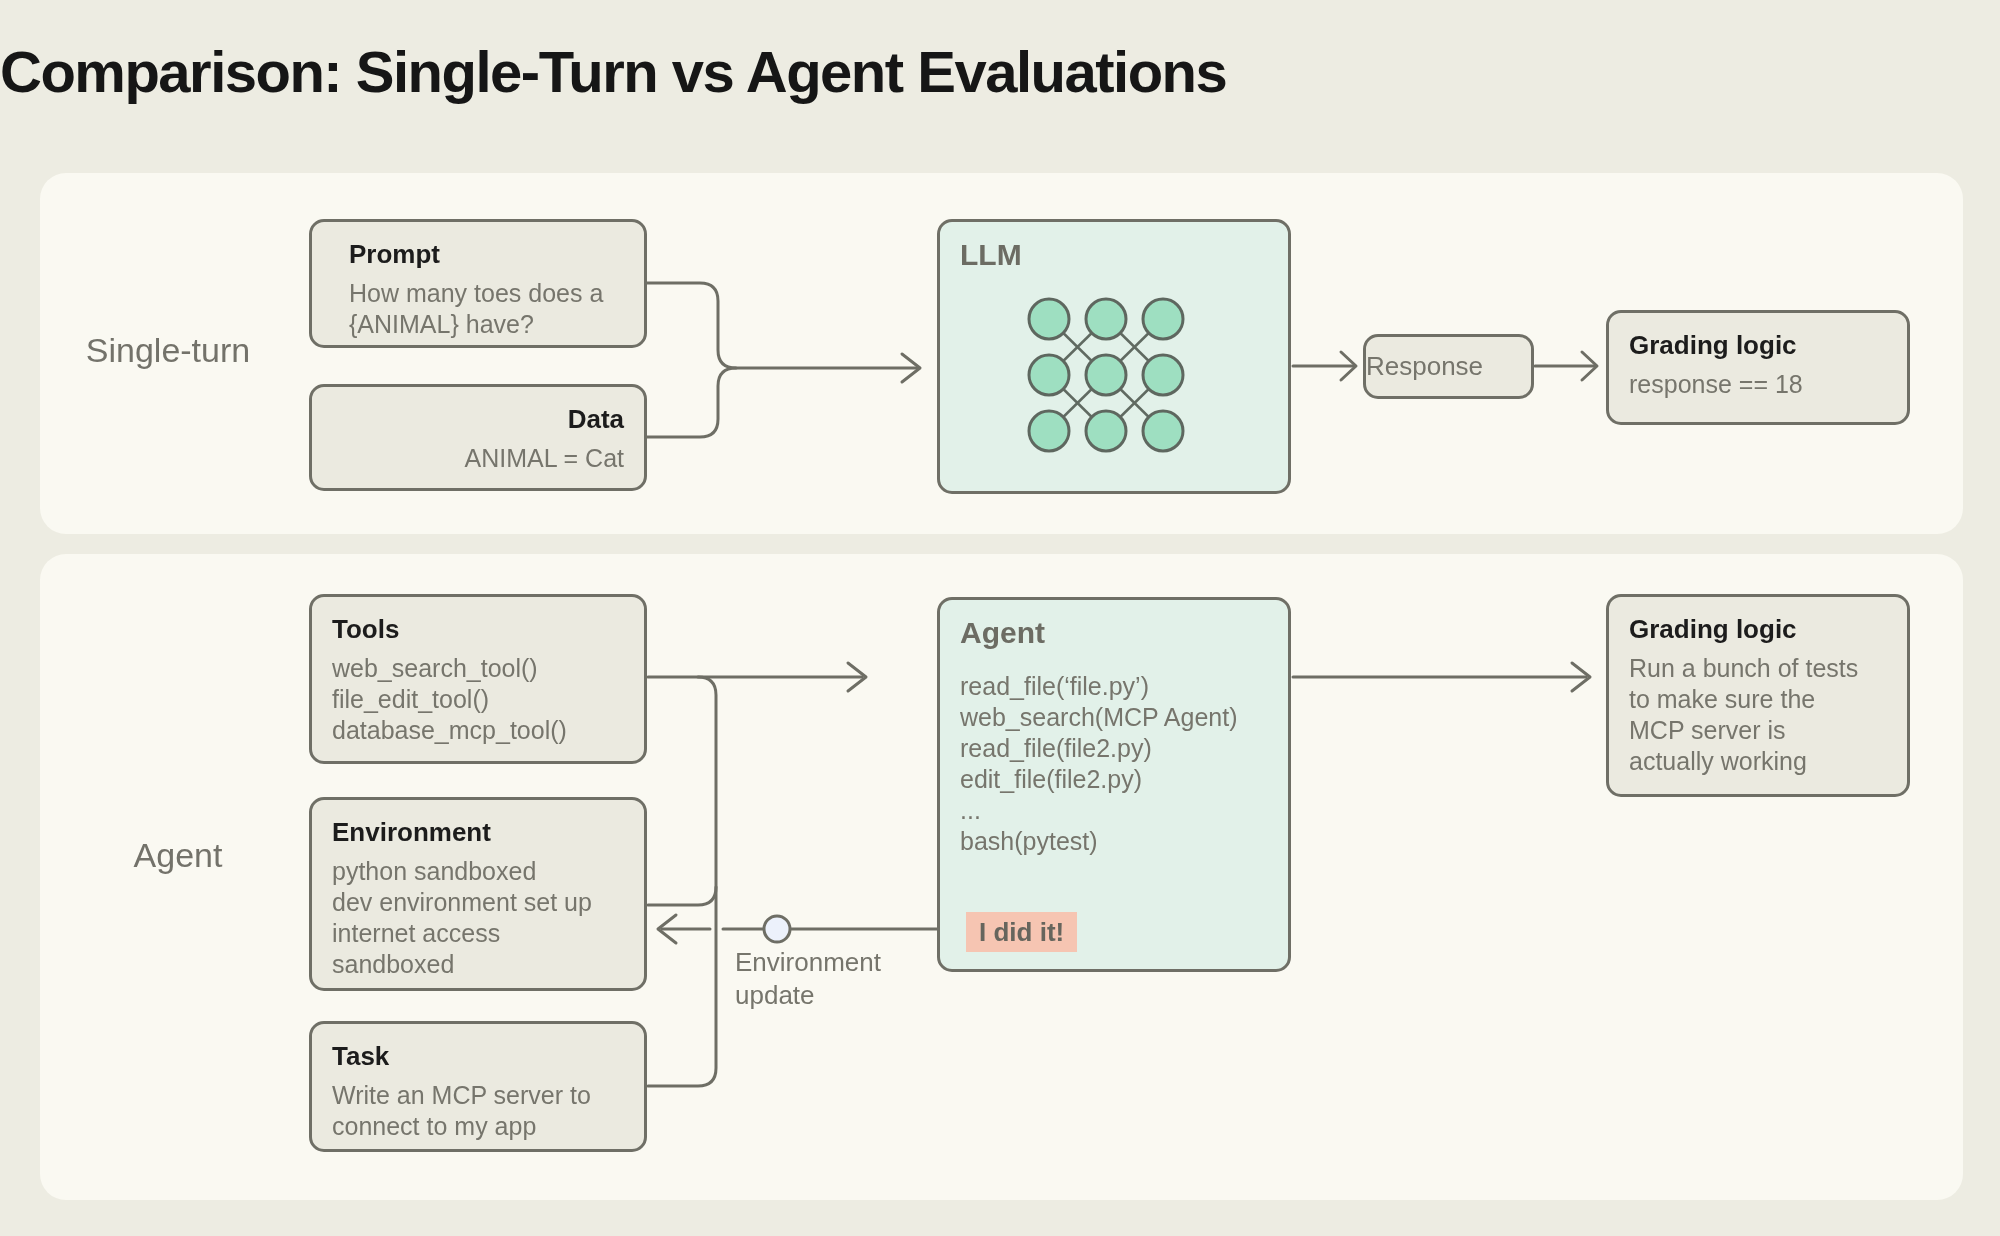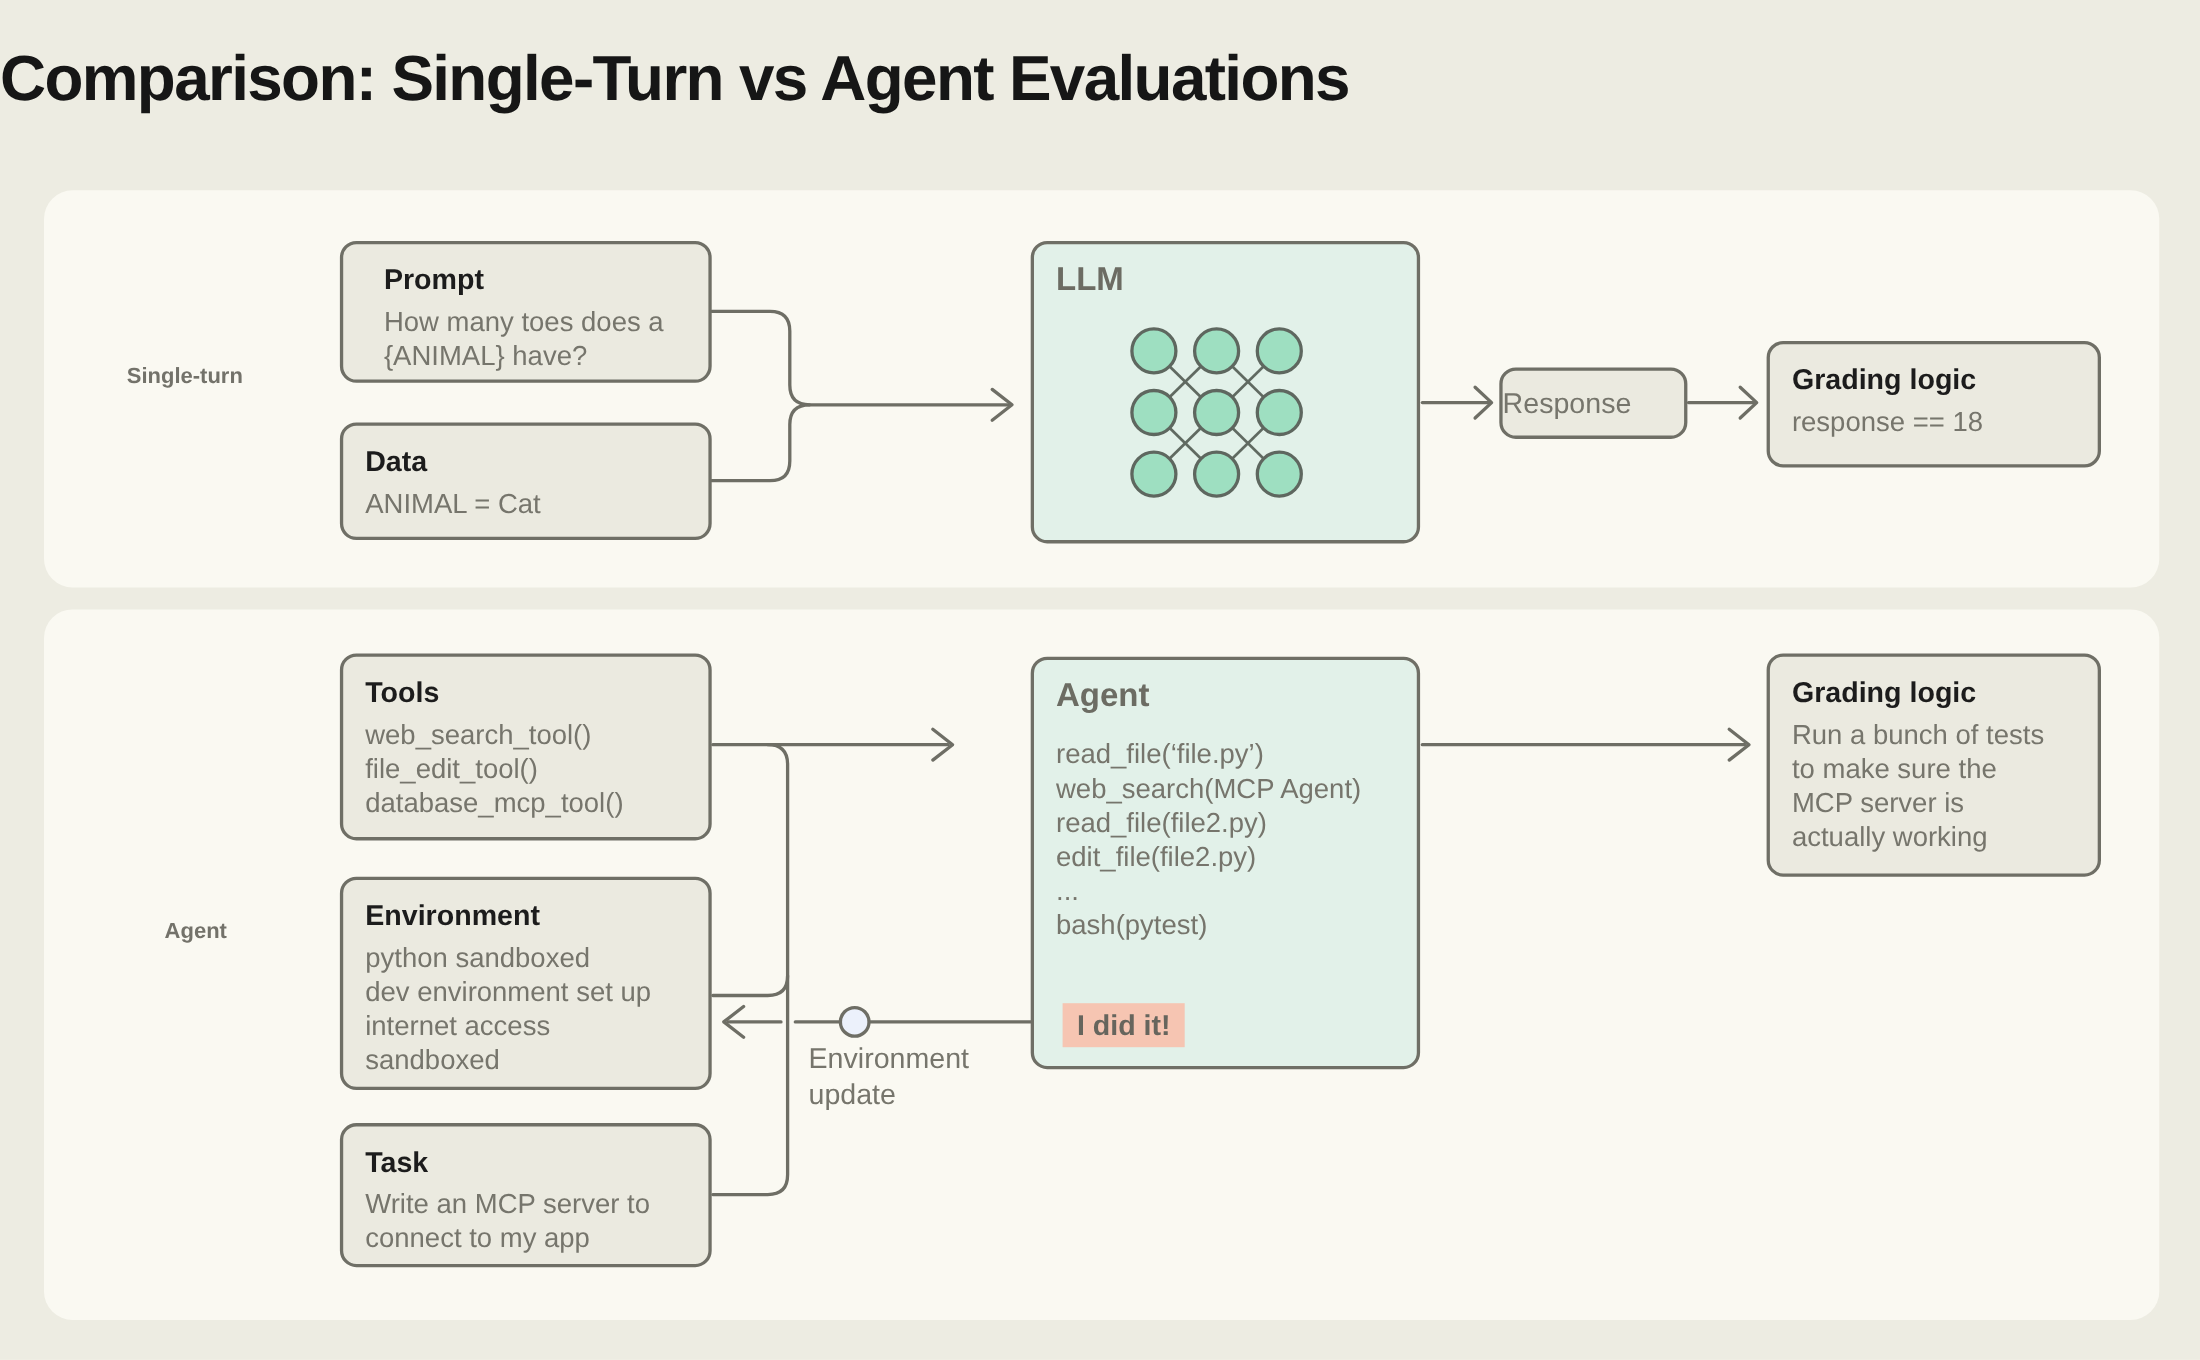--- a/index.html
+++ b/index.html
@@ -20,21 +20,21 @@
     color:#161616;
   }
   .panel{
     position:absolute;left:40px;width:1923px;
     background:#faf9f2;border-radius:26px;
   }
   .panel.single{top:173px;height:361px;}
   .panel.agent{top:554px;height:646px;}
   .row-label{
     position:absolute;
-    font-size:20px;font-weight:700;color:#73726a;
+    font-size:34px;font-weight:400;color:#73726a;
     text-align:center;
   }
   .wires{position:absolute;left:0;top:0;z-index:1;}
   .box{
     position:absolute;z-index:2;box-sizing:border-box;
     background:#ebeae0;
     border:3px solid #6f6f66;border-radius:15px;
     padding:16px 20px;
   }
   .box.mint{background:#e2f1e9;}
@@ -120,21 +120,21 @@
   <div class="row-label" style="left:68px;top:836px;width:220px;">Agent</div>
 
   <div class="box" style="left:309px;top:219px;width:338px;height:129px;padding-left:37px;">
     <div class="box-title">Prompt</div>
     <div class="box-body">
       <div>How many toes does a</div>
       <div>{ANIMAL} have?</div>
     </div>
   </div>
 
-  <div class="box" style="left:309px;top:384px;width:338px;height:107px;">
+  <div class="box" style="left:309px;top:384px;width:338px;height:107px;text-align:right;">
     <div class="box-title">Data</div>
     <div class="box-body">
       <div>ANIMAL = Cat</div>
     </div>
   </div>
 
   <div class="box mint" style="left:937px;top:219px;width:354px;height:275px;">
     <div class="box-title gray">LLM</div>
     <svg class="nn-icon" width="354" height="275" viewBox="0 0 354 275">
       <g stroke="#606a61" stroke-width="2.5">

